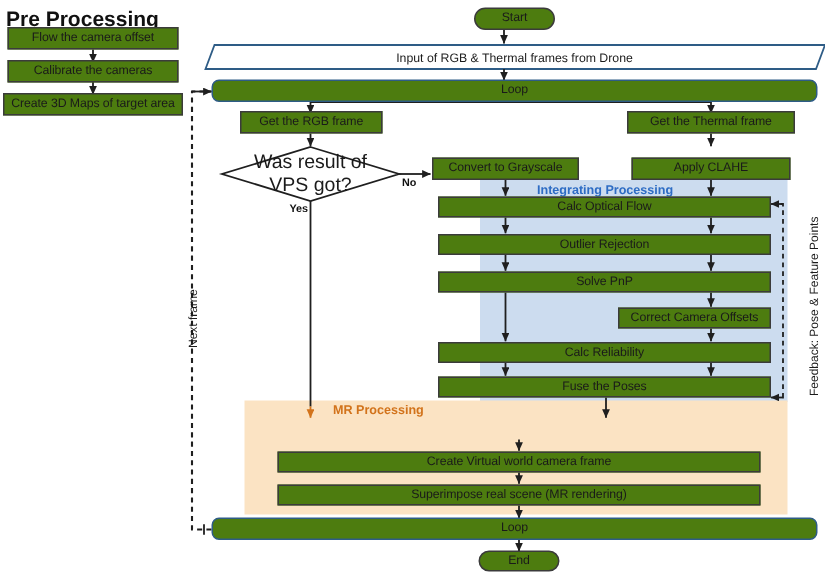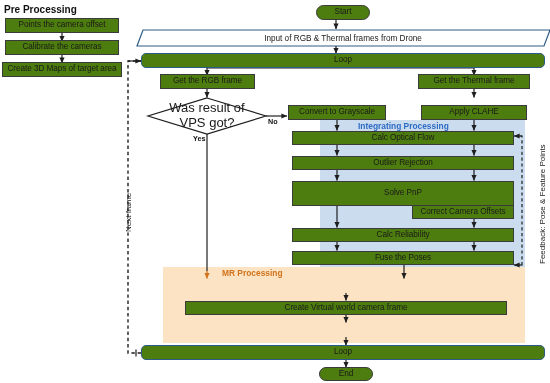--- a/index.html
+++ b/index.html
@@ -74,21 +74,21 @@
   .group-label {
     position: absolute;
     font-size: 8.4px;
     font-weight: bold;
     white-space: nowrap;
   }
   .lbl-integrating { color: #2d6cc4; }
   .lbl-mr { color: #d2731b; }
   .section-title {
     position: absolute;
-    font-size: 10px;
+    font-size: 14px;
     font-weight: bold;
     color: #111111;
     white-space: nowrap;
   }
   .edge-label {
     position: absolute;
     font-size: 7.2px;
     font-weight: bold;
     color: #111111;
     white-space: nowrap;
@@ -182,21 +182,21 @@
 
     <line x1="346" y1="360" x2="346" y2="367.5" stroke="#1f1f1f" stroke-width="1.2" marker-end="url(#arw)"></line>
 
     <path d="M141,353 L128,353 L128,61 L141,61" fill="none" stroke="#1f1f1f" stroke-width="1.4" stroke-dasharray="3.4,2.8"></path>
     <line x1="128" y1="61" x2="141" y2="61" stroke="#1f1f1f" stroke-width="1.2" marker-end="url(#arw)"></line>
     <line x1="136" y1="349.5" x2="136" y2="356.5" stroke="#1f1f1f" stroke-width="1.2"></line>
   </svg>
 
   <div class="section-title" style="left:4px; top:4px;">Pre Processing</div>
 
-  <div class="node proc" style="left:5px; top:18px; width:114px; height:15px;">Points the camera offset</div>
+  <div class="node proc" style="left:5px; top:18px; width:114px; height:15px;">Flow the camera offset</div>
   <div class="node proc" style="left:5px; top:40px; width:114px; height:15px;">Calibrate the cameras</div>
   <div class="node proc" style="left:2px; top:62px; width:120px; height:15px;">Create 3D Maps of target area</div>
 
   <div class="node terminal" style="left:316px; top:5px; width:54px; height:15px;">Start</div>
 
   <div class="io-text" style="left:140px; top:30px; width:406px; height:16px;">Input of RGB &amp; Thermal frames from Drone</div>
 
   <div class="node loop" style="left:141px; top:53px; width:404px; height:15px;">Loop</div>
 
   <div class="node proc" style="left:160px; top:74px; width:95px; height:15px;">Get the RGB frame</div>
@@ -212,30 +212,31 @@
   <div class="edge-label" style="left:193px; top:134px;">Yes</div>
 
   <div class="node proc" style="left:288px; top:105px; width:98px; height:15px;">Convert to Grayscale</div>
 
   <div class="node proc" style="left:421px; top:105px; width:106px; height:15px;">Apply CLAHE</div>
 
   <div class="group-label lbl-integrating" style="left:358px; top:121px;">Integrating Processing</div>
 
   <div class="node proc" style="left:292px; top:131px; width:222px; height:14px;">Calc Optical Flow</div>
   <div class="node proc" style="left:292px; top:156px; width:222px; height:14px;">Outlier Rejection</div>
-  <div class="node proc" style="left:292px; top:181px; width:222px; height:25px;">Solve PnP</div>
+  <div class="node proc" style="left:292px; top:181px; width:222px; height:14px;">Solve PnP</div>
   <div class="node proc" style="left:412px; top:205px; width:102px; height:14px;">Correct Camera Offsets</div>
   <div class="node proc" style="left:292px; top:228px; width:222px; height:14px;">Calc Reliability</div>
   <div class="node proc" style="left:292px; top:251px; width:222px; height:14px;">Fuse the Poses</div>
 
   <div class="vert-label rot" style="left:538px; top:264px;">Feedback: Pose &amp; Feature Points</div>
 
   <div class="vert-label rot" style="left:124px; top:232px;">Next frame</div>
 
   <div class="group-label lbl-mr" style="left:222px; top:268px;">MR Processing</div>
 
   <div class="node proc" style="left:185px; top:301px; width:322px; height:14px;">Create Virtual world camera frame</div>
+  <div class="node proc" style="left:185px; top:323px; width:322px; height:14px;">Superimpose real scene (MR rendering)</div>
 
   <div class="node loop" style="left:141px; top:345px; width:404px; height:15px;">Loop</div>
 
   <div class="node terminal" style="left:319px; top:367px; width:54px; height:14px;">End</div>
 
 </div>
 
 </body></html>

